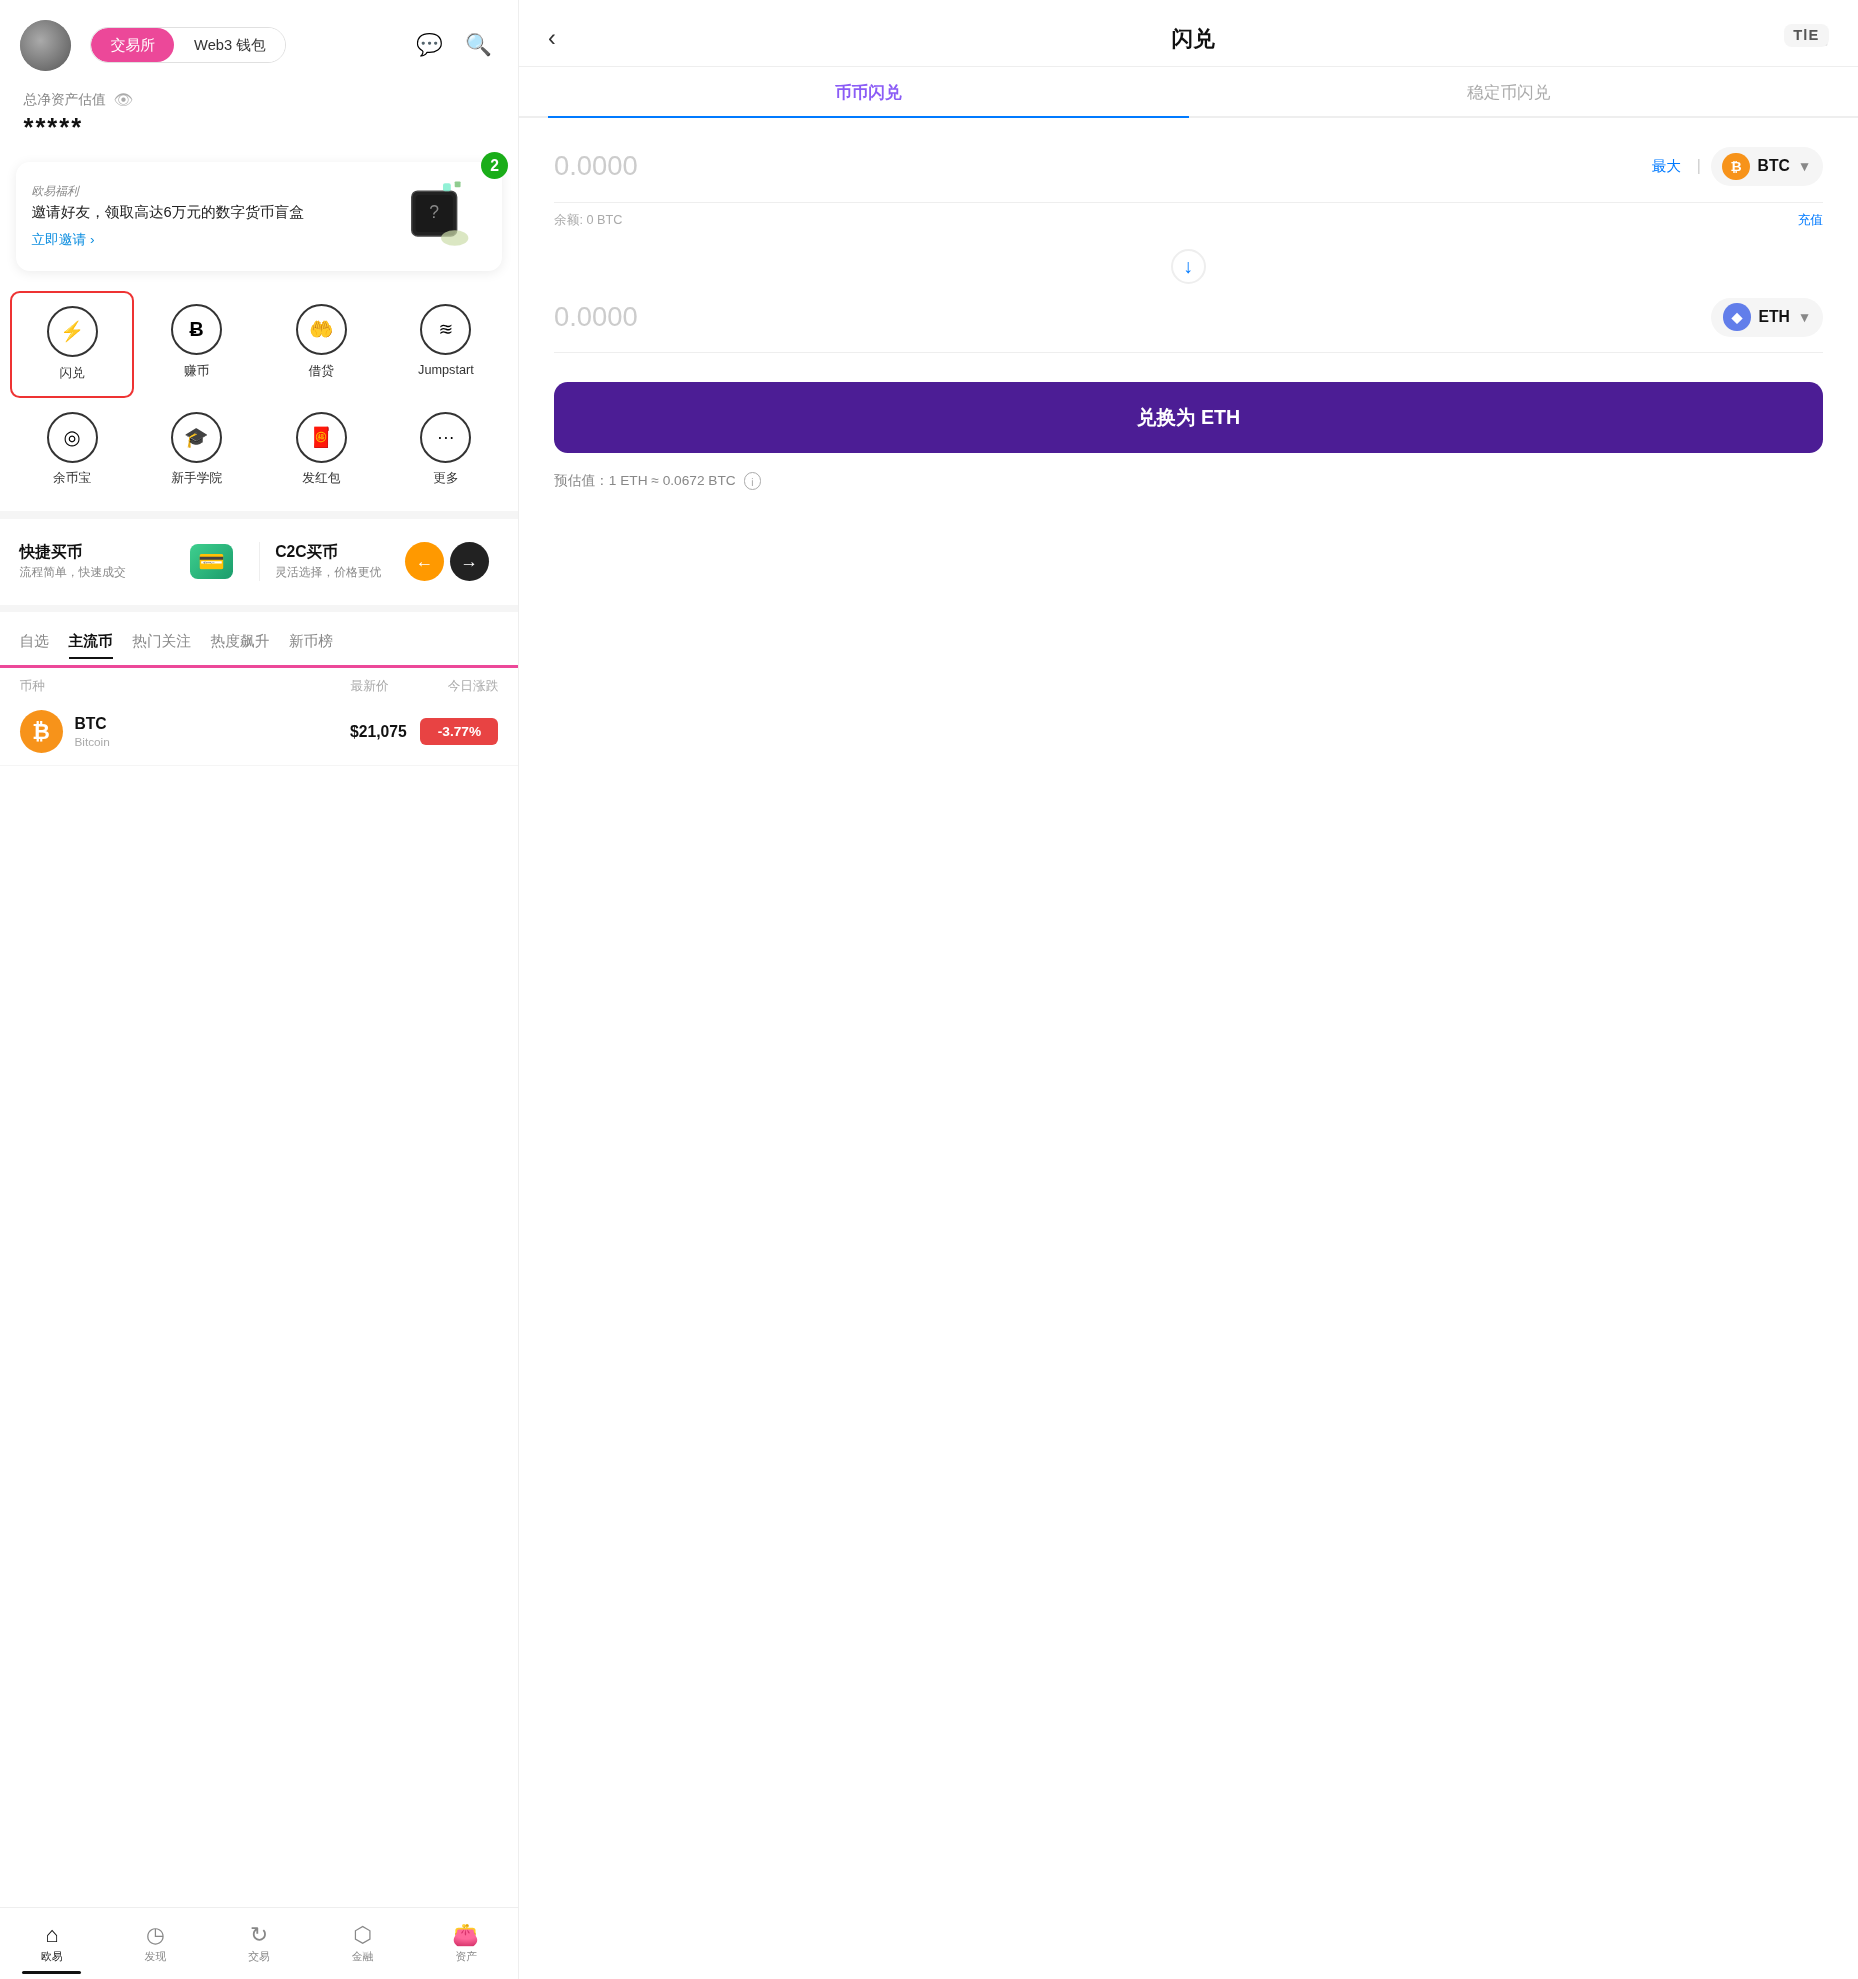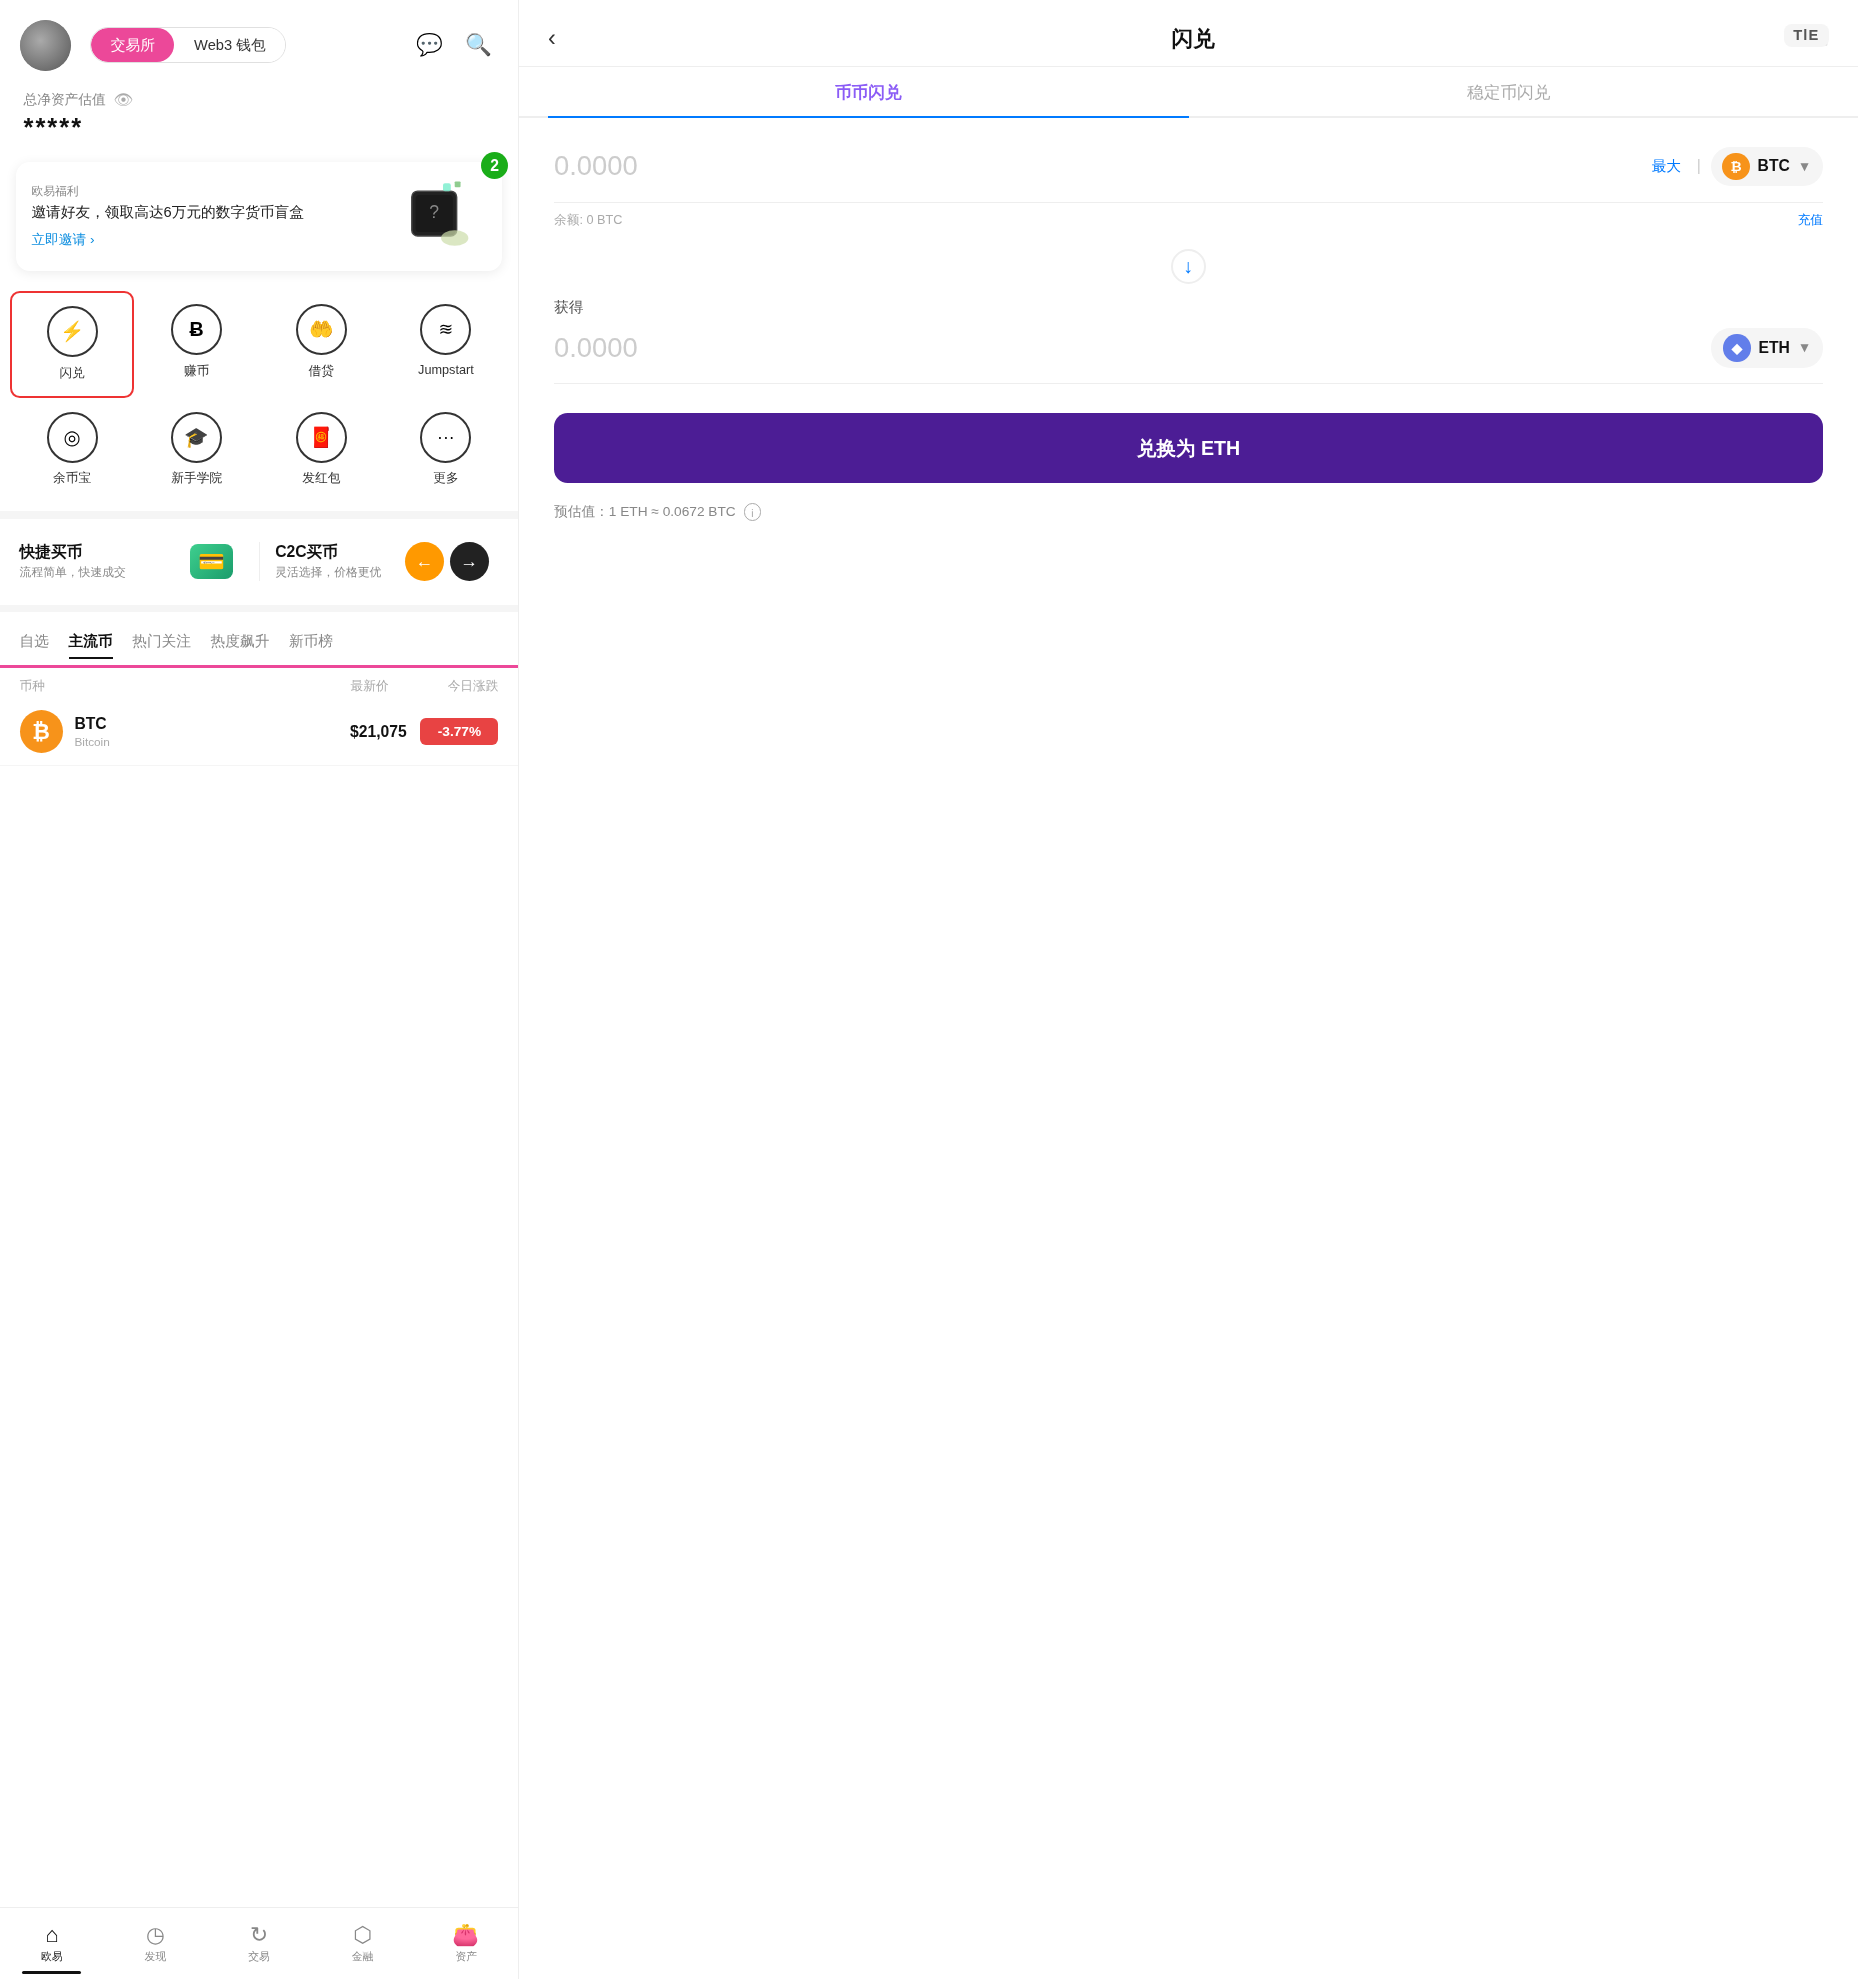--- a/index.html
+++ b/index.html
@@ -122,20 +122,21 @@
       color: #fff;
       font-size: 15.7px;
       font-weight: 700;
       display: flex; align-items: center; justify-content: center;
     }
     .promo-content {}
     .promo-tag {
       font-size: 11.8px;
       color: #888;
       margin-bottom: 1px;
+      font-style: italic;
     }
     .promo-title {
       font-size: 14.7px;
       color: #222;
       font-weight: 500;
       line-height: 1.5;
     }
     .promo-link {
       color: #0f8fe0;
       font-size: 13.7px;
@@ -755,21 +756,20 @@
       <span class="balance-text">余额: 0 BTC</span>
       <button class="recharge-btn">充值</button>
     </div>
 
     <div class="swap-arrow-row">
       <div class="swap-arrow">
         <span>↓</span>
       </div>
     </div>
 
-    <div class="get-label">获得</div>
     <div class="swap-input-row">
       <input type="text" class="swap-amount" value="0.0000" style="border: none; outline: none; background: transparent; font-size: 27.4px; color: rgb(204, 204, 204); width: 196px;">
       <div class="coin-selector">
         <div class="eth-selector-icon">◆</div>
         <span class="coin-selector-name">ETH</span>
         <span class="chevron-down">▼</span>
       </div>
     </div>
 
     <button class="convert-btn">兑换为 ETH</button>

